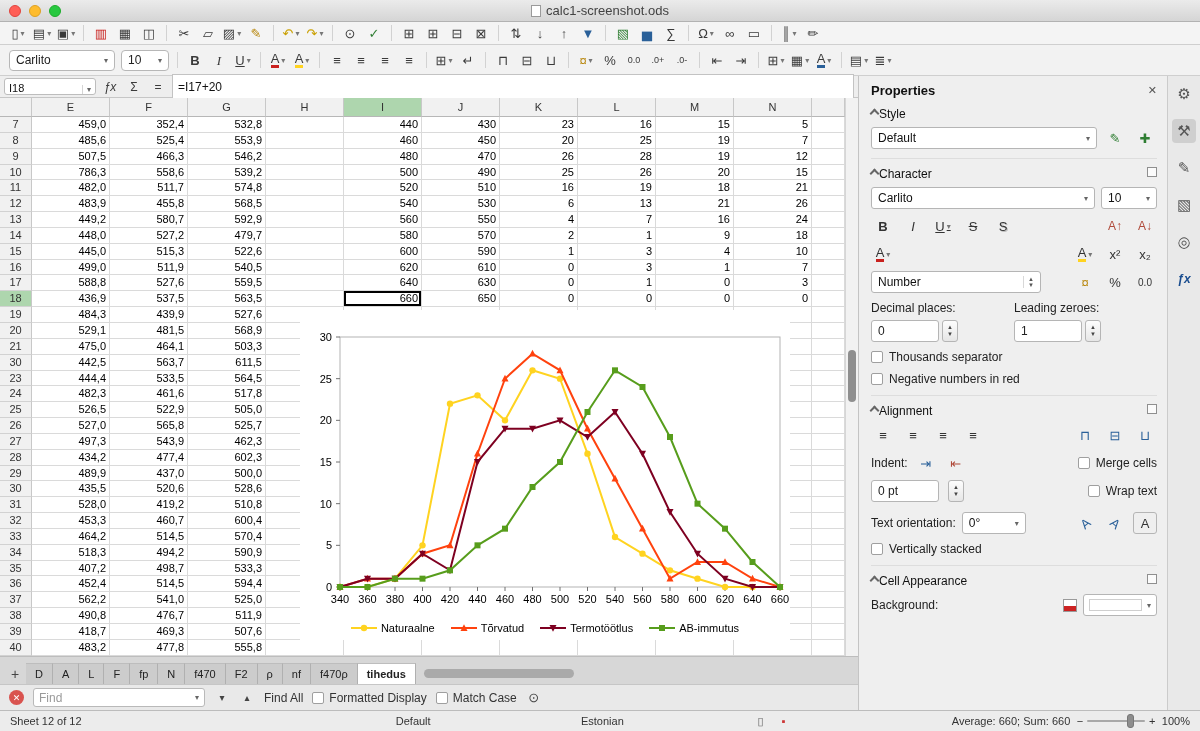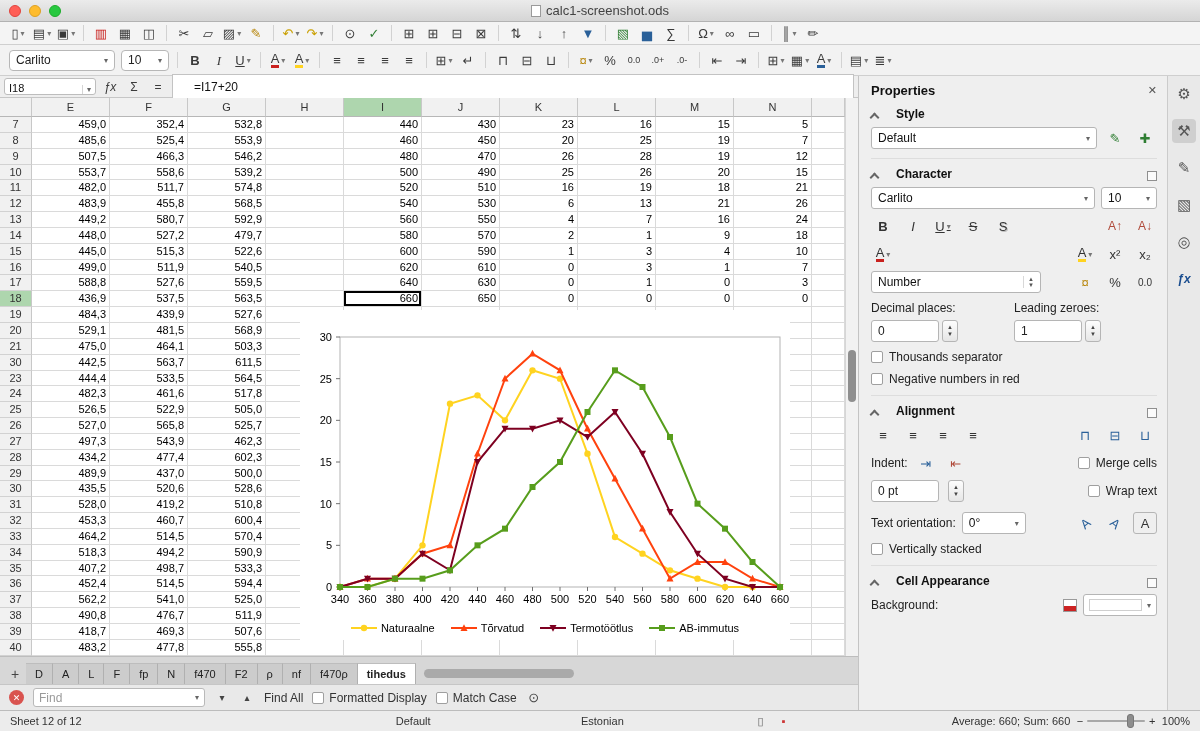--- a/index.html
+++ b/index.html
@@ -43,21 +43,21 @@
 
   
   .fbar { position:absolute; left:0; top:76px; width:858px; height:22px; background:#eeeeee;
     border-bottom:1px solid #c6c6c6; display:flex; align-items:center; padding:0 4px; gap:4px; }
   .namebox { width:92px; height:17px; background:#fff; border:1px solid #bdbdbd; border-radius:3px;
     display:flex; align-items:flex-end; font-size:11px; padding:0 4px; color:#111; }
   .namebox .nv { flex:1; }
   .namebox .nd { font-size:8px; color:#666; border-left:1px solid #d5d5d5; padding-left:4px; }
   .fico { width:20px; text-align:center; font-size:12px; color:#3b3b3b; }
   .finput { flex:1; height:26px; background:#fff; border:1px solid #c3c3c3; font-size:12px;
-    display:flex; align-items:center; padding:0 21px; color:#111; }
+    display:flex; align-items:center; padding:0 5px; color:#111; }
 
   
   .gridwrap { position:absolute; left:0; top:98px; width:845px; height:558px; background:#fff; overflow:hidden; }
   .ghead { display:flex; height:19px; }
   .gh { flex:none; background:#f1f1f1; border-right:1px solid #c8c8c8; border-bottom:1px solid #b7b7b7;
     font-size:11px; color:#333; display:flex; align-items:center; justify-content:center; }
   .gh.sel, .rh.sel { background:#aed6ae; }
   .grow { display:flex; height:15.85px; }
   .rh { flex:none; width:32px; background:#f1f1f1; border-right:1px solid #c8c8c8;
     border-bottom:1px solid #d2d2d2; font-size:11px; color:#333; text-align:center; line-height:15.5px; }
@@ -117,21 +117,21 @@
   .ztrack { position:relative; width:58px; height:2px; background:#a8a8a8; border-radius:1px; }
   .zthumb { position:absolute; left:40px; top:-6px; width:7px; height:14px; border-radius:3px;
     background:#8d8d8d; border:1px solid #777; }
 
   
   .sidebar { position:absolute; left:858px; top:76px; width:309px; height:634px; background:#efefef;
     border-left:1px solid #c4c4c4; padding:7px 10px 0 12px; font-size:12px; color:#222; overflow:hidden; }
   .sb-head { display:flex; align-items:center; margin-bottom:4px; }
   .sb-title { font-weight:bold; font-size:13px; color:#111; }
   .sb-x { margin-left:auto; color:#555; font-size:11px; }
-  .sec { display:flex; align-items:flex-end; gap:18px; font-weight:bold; font-size:12px; color:#111;
+  .sec { display:flex; align-items:flex-start; gap:1px; font-weight:normal; font-size:12px; color:#111;
     margin:9px 0 6px; }
   .sec.bt { border-top:1px solid #dddddd; padding-top:8px; }
   .chev { width:7px; height:7px; border-left:2px solid #666; border-top:2px solid #666;
     transform:rotate(45deg); margin-top:3px; flex:none; }
   .dlg { margin-left:auto; width:10px; height:10px; border:1px solid #8f8f8f; background:#fbfbfb; flex:none; }
   .srow { display:flex; align-items:center; gap:6px; margin:6px 0; }
   .scombo { height:22px; background:#fff; border:1px solid #b5b5b5; border-radius:3px;
     display:flex; align-items:center; padding:0 6px; font-size:12px; color:#111; }
   .scombo .cval { flex:1; white-space:nowrap; overflow:hidden; }
   .scombo .cdd { font-size:8px; color:#666; margin-left:4px; }
@@ -447,21 +447,21 @@
           <div class="gc">480</div>
           <div class="gc">470</div>
           <div class="gc">26</div>
           <div class="gc">28</div>
           <div class="gc">19</div>
           <div class="gc">12</div>
           <div class="gc partial"></div>
         </div>
         <div class="grow">
           <div class="rh">10</div>
-          <div class="gc">553,7</div>
+          <div class="gc">786,3</div>
           <div class="gc">558,6</div>
           <div class="gc">539,2</div>
           <div class="gc"></div>
           <div class="gc">500</div>
           <div class="gc">490</div>
           <div class="gc">25</div>
           <div class="gc">26</div>
           <div class="gc">20</div>
           <div class="gc">15</div>
           <div class="gc partial"></div>

